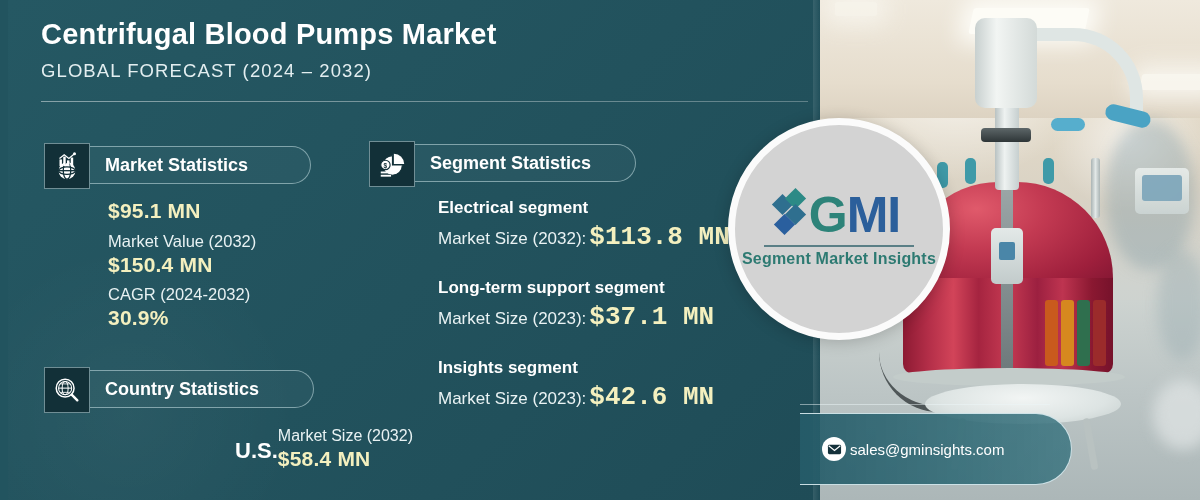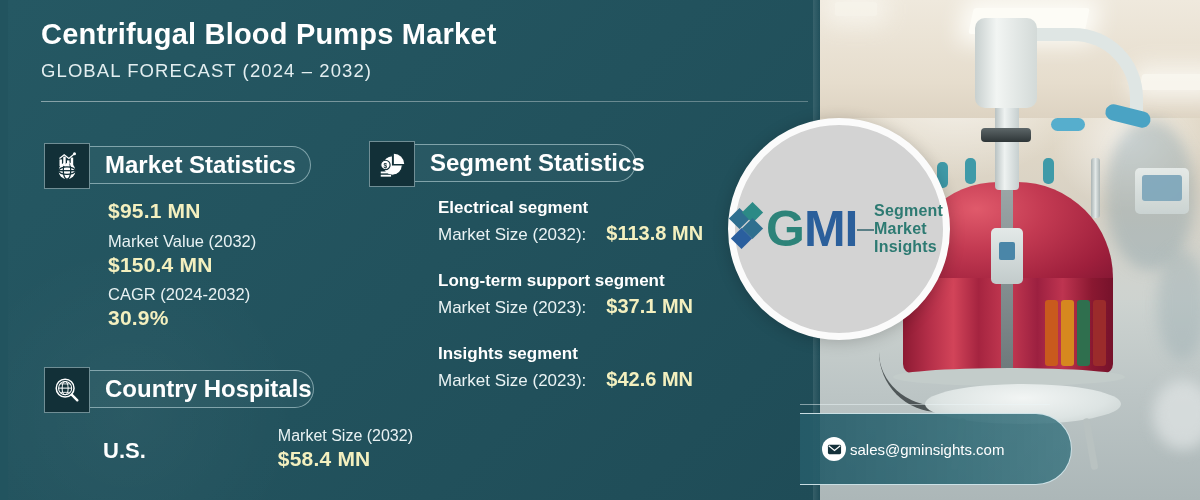--- a/index.html
+++ b/index.html
@@ -181,56 +181,56 @@
   .pill-icon {
     position:absolute; left:-3px; top:-4px;
     width:46px; height:46px;
     background:#123038;
     border:1px solid rgba(190,220,226,.55);
     display:flex; align-items:center; justify-content:center;
   }
   .pill-icon svg { width:30px; height:30px; }
   .pill-label {
     margin-left:58px; margin-right:22px;
-    font-size:24px; font-weight:700; color:#ffffff; white-space:nowrap;
+    font-size:18px; font-weight:700; color:#ffffff; white-space:nowrap;
   }
 
   .pill-market   { left:38px;  top:146px; width:265px; }
   .pill-country  { left:38px;  top:370px; width:268px; }
   .pill-segment  { left:363px; top:144px; width:265px; }
 
   
   .stat-label { font-size:16.5px; color:#e8f2f3; font-weight:400; line-height:1.28; }
   .stat-value { font-size:21px; color:#f4f0bf; font-weight:700; line-height:1.22; letter-spacing:.2px; }
 
   .ms-block { position:absolute; left:100px; top:198px; }
   .ms-row { margin-bottom:7px; }
 
   .seg-block { position:absolute; left:430px; top:198px; }
   .seg-item { margin-bottom:26px; }
   .seg-title { font-size:17px; font-weight:700; color:#ffffff; margin-bottom:4px; }
   .seg-line { font-size:17px; color:#eaf3f4; font-weight:400; white-space:nowrap; }
-  .seg-line b { color:#f4f0bf; font-weight:700; font-size:20px; margin-left:20px; }
+  .seg-line b { color:#f4f0bf; font-weight:700; font-size:26px; margin-left:3px;font-family:Liberation Mono, monospace; }
 
   .country-block {
     position:absolute; left:95px; top:426px; width:310px;
-    display:flex; align-items:flex-start; justify-content:space-between;
+    display:flex; align-items:flex-start; justify-content:flex-end;
   }
   .country-name { font-size:22px; font-weight:700; color:#ffffff; padding-top:12px; }
   .country-right { text-align:left; }
   .country-right .stat-label { font-size:16px; }
   .country-right .stat-value { font-size:21px; }
 
   
   .logo-circle {
     position:absolute; left:728px; top:118px;
     width:222px; height:222px; border-radius:50%;
     background:#d3d3d3;
     border:7px solid #fbfbfb;
-    display:flex; flex-direction:row; align-items:center; justify-content:center;
+    display:flex; flex-direction:column; align-items:center; justify-content:center;
     box-shadow:0 2px 16px rgba(0,0,0,.2);
   }
   .logo-mark { display:flex; align-items:center; gap:5px; margin-left:-4px; }
   .logo-diamonds { position:relative; width:30px; height:48px; }
   .dm { position:absolute; width:15px; height:15px; transform:rotate(45deg); }
   .dm-a { left:1px;  top:6px;  background:#2f6f8f; }
   .dm-b { left:14px; top:0px;  background:#2c8a86; }
   .dm-c { left:14px; top:16px; background:#2f6f8f; }
   .dm-d { left:3px;  top:26px; background:#2a5f9e; }
   .logo-text {
@@ -354,21 +354,21 @@
         <svg viewBox="0 0 32 32" fill="none" stroke="#ffffff" stroke-width="1.4">
           <circle cx="14" cy="14" r="9.5" fill="none" stroke="#ffffff" stroke-width="1.6"></circle>
           <circle cx="14" cy="14" r="7" fill="none" stroke="#ffffff" stroke-width="1.1"></circle>
           <ellipse cx="14" cy="14" rx="3.2" ry="7" stroke="#ffffff" stroke-width="1.1" fill="none"></ellipse>
           <line x1="7" y1="14" x2="21" y2="14" stroke="#ffffff" stroke-width="1.1"></line>
           <line x1="9" y1="9.5" x2="19" y2="9.5" stroke="#ffffff" stroke-width=".9"></line>
           <line x1="9" y1="18.5" x2="19" y2="18.5" stroke="#ffffff" stroke-width=".9"></line>
           <line x1="21" y1="21" x2="27" y2="27" stroke="#ffffff" stroke-width="2.6" stroke-linecap="round"></line>
         </svg>
       </div>
-      <span class="pill-label">Country Hospitals</span>
+      <span class="pill-label">Country Statistics</span>
     </div>
 
     <div class="country-block">
       <div class="country-name">U.S.</div>
       <div class="country-right">
         <div class="stat-label">Market Size (2032)</div>
         <div class="stat-value">$58.4 MN</div>
       </div>
     </div>
 

